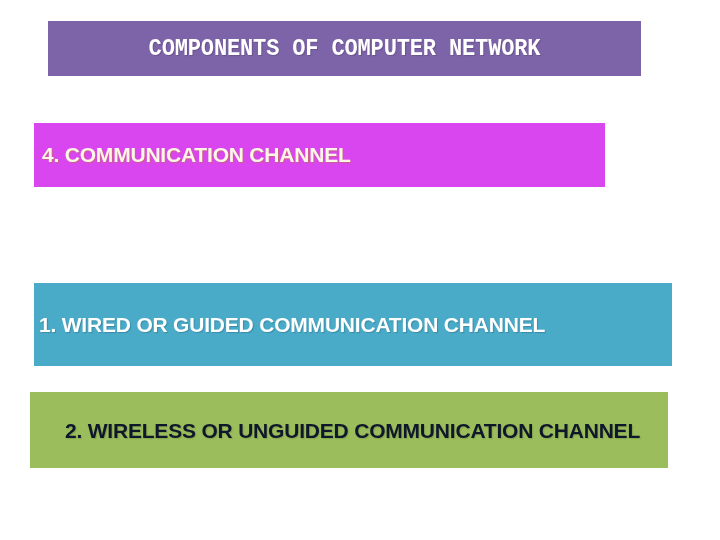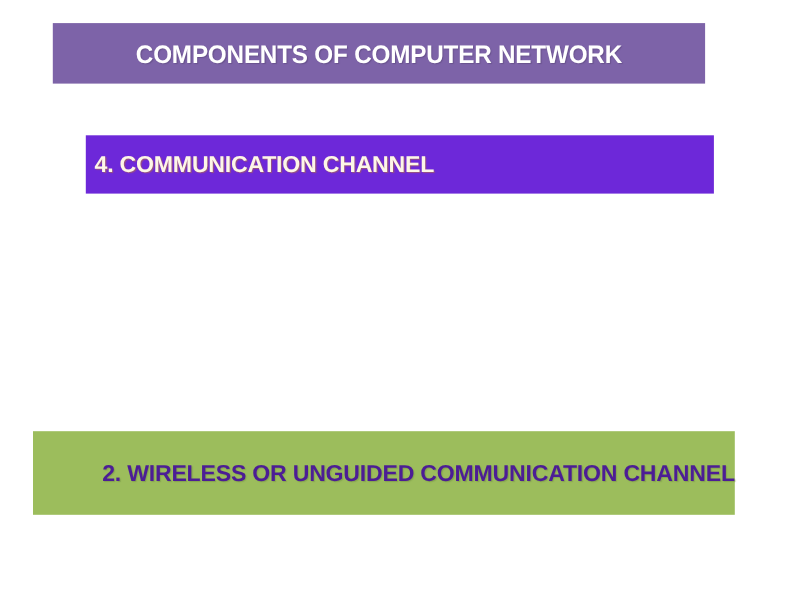--- a/index.html
+++ b/index.html
@@ -35,40 +35,40 @@
   }
 
   
   #title-band {
     left: 48px;
     top: 21px;
     width: 593px;
     height: 55px;
     background: #7d63a8;
     justify-content: center;
+    font-family: Liberation Mono, monospace;
   }
   #title-band .band-text {
     color: #ffffff;
     font-size: 23px;
     line-height: 28px;
     text-align: center;
     text-shadow: 1px 1px 1px rgba(90,70,120,0.55);
     transform: scaleX(0.96);
     transform-origin: center center;
   }
 
   
   #section-band {
     left: 34px;
     top: 123px;
     width: 571px;
-    height: 53px;
-    background: #6d28d9;
+    height: 64px;
+    background: #d946ef;
     padding-left: 8px;
-    margin-left: 44px;
   }
   #section-band .band-text {
     color: #fdf6e7;
     font-size: 21px;
     line-height: 26px;
     text-align: left;
     text-shadow: 1px 1px 1px rgba(190,120,50,0.55);
   }
 
   
@@ -105,39 +105,42 @@
   
   #item-wireless-band {
     left: 30px;
     top: 392px;
     width: 638px;
     height: 76px;
     background: #9cbd5c;
     padding-left: 7px;
   }
   #item-wireless-band .band-text {
-    color: #4c1d95;
+    color: #0f172a;
     font-size: 21px;
     line-height: 33px;
-    text-align: right;
+    text-align: center;
     text-shadow: 1px 1px 1px rgba(120,150,70,0.6);
   }
 </style>
 </head>
 <body>
 
 <div id="slide">
 
   <div class="band" id="title-band">
     <span class="band-text">COMPONENTS OF COMPUTER NETWORK</span>
   </div>
 
   <div class="band" id="section-band">
     <span class="band-text">4. COMMUNICATION CHANNEL</span>
   </div>
 
 
+  <div class="band" id="item-wired-band">
+    <span class="band-text">1. WIRED OR GUIDED COMMUNICATION CHANNEL</span>
+  </div>
 
   <div class="band" id="item-wireless-band">
     <span class="band-text">2. WIRELESS OR UNGUIDED COMMUNICATION CHANNEL</span>
   </div>
 
 </div>
 
 </body></html>

